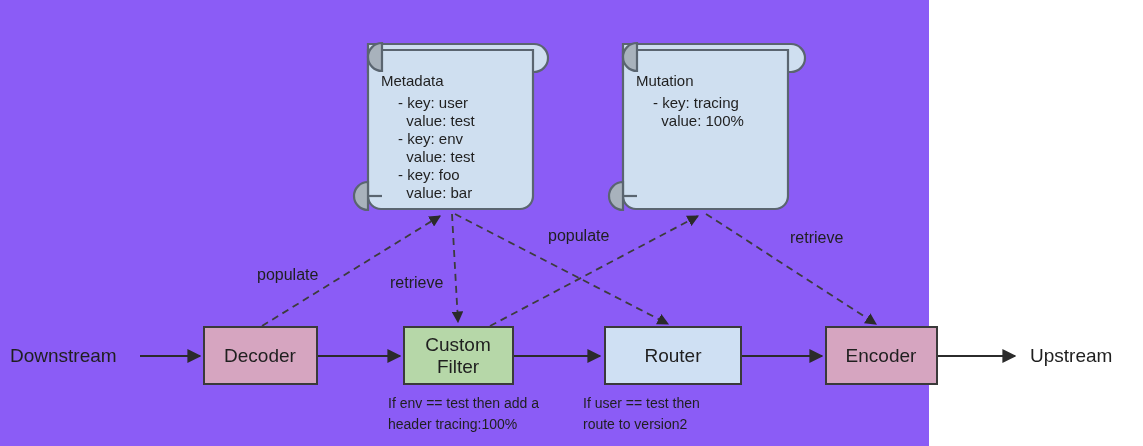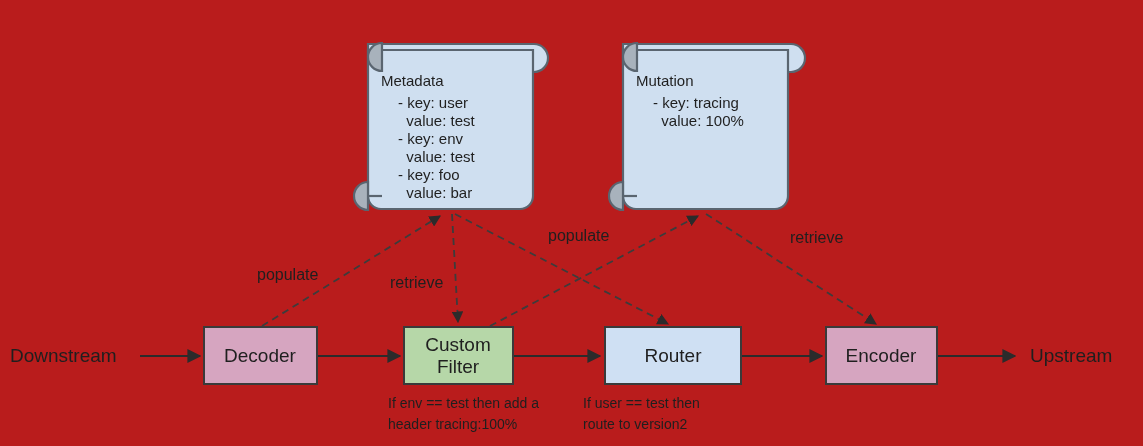--- a/index.html
+++ b/index.html
@@ -8,23 +8,23 @@
     background: #ffffff;
   }
   body {
     width: 1143px;
     height: 446px;
     overflow: hidden;
     font-family: "Liberation Sans", sans-serif;
   }
   #diagram-root {
     position: relative;
-    width: 1143px;
+    width: 929px;
     height: 446px;
-    background: #b91c1c;
+    background: #8b5cf6;
   }
   svg.diagram {
     display: block;
     width: 1143px;
     height: 446px;
   }
   text {
     font-family: "Liberation Sans", sans-serif;
     fill: #1f1f1f;
   }

